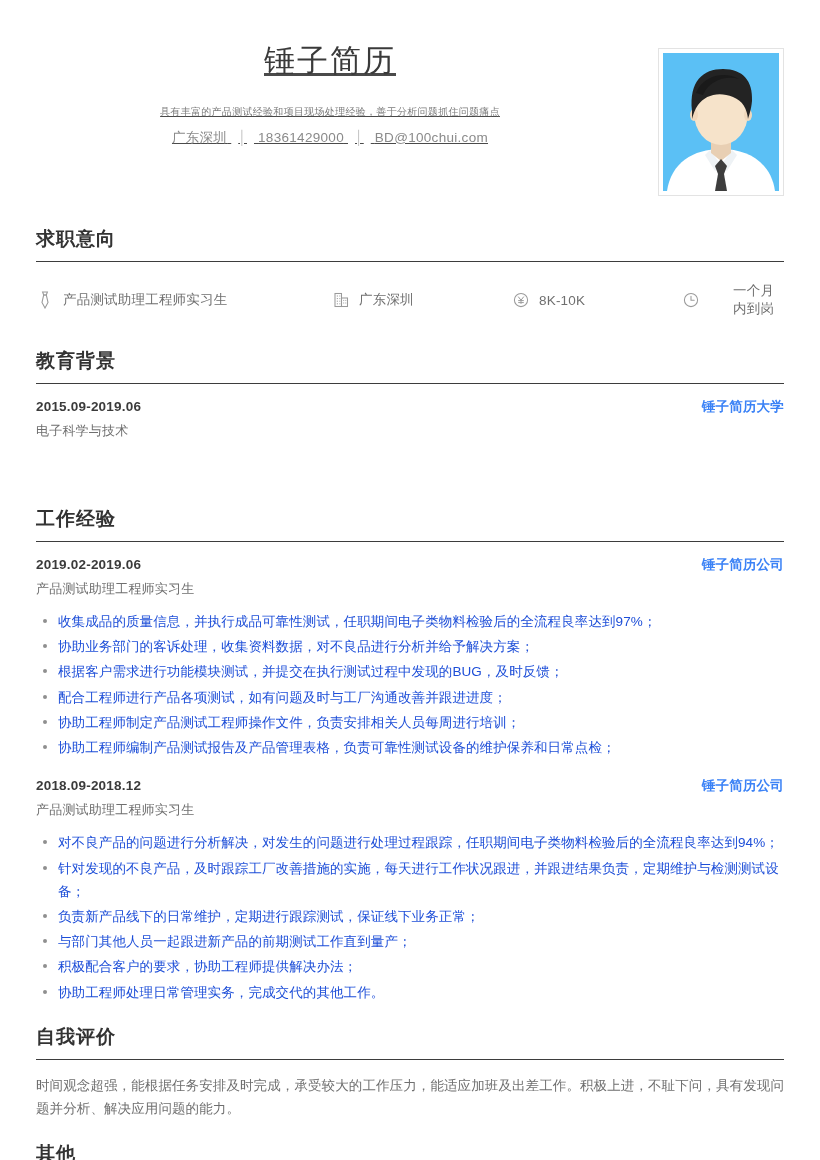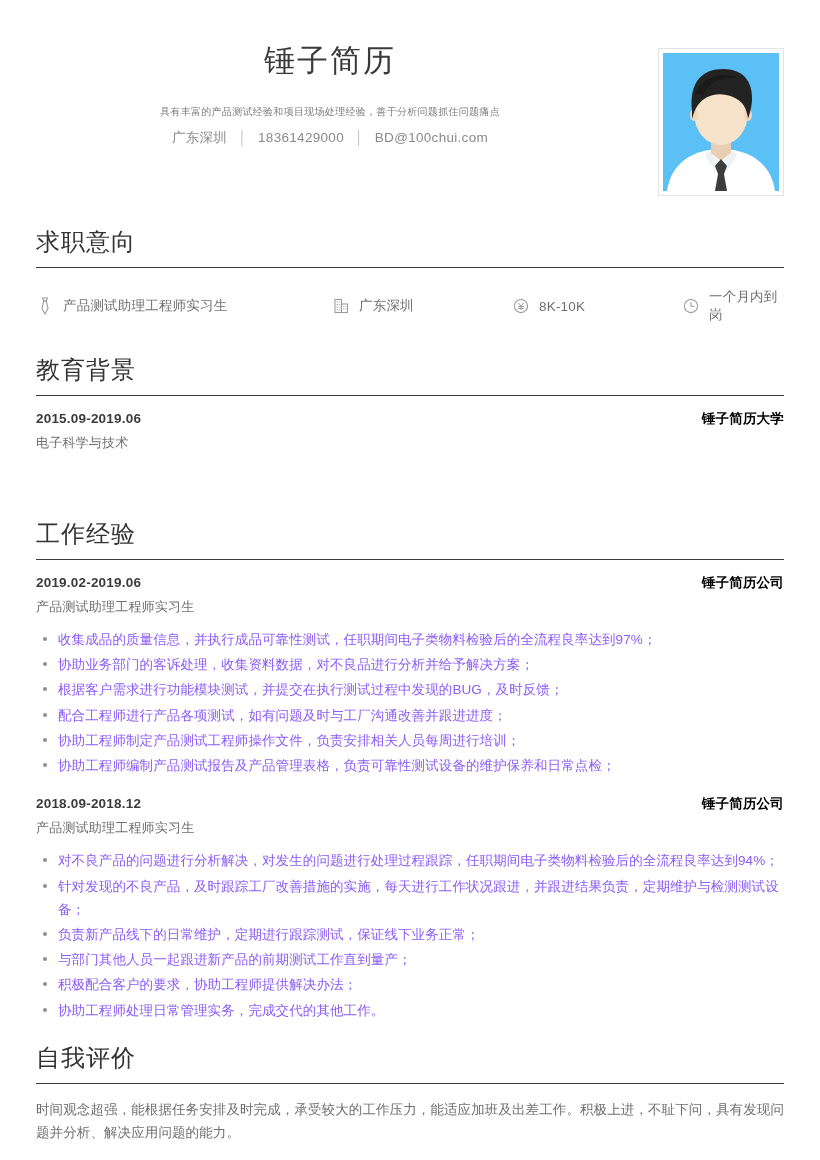--- a/index.html
+++ b/index.html
@@ -26,20 +26,21 @@
   
   .header {
     position: relative;
     padding-top: 42px;
     padding-bottom: 16px;
     min-height: 148px;
   }
   .header-main {
     padding-right: 160px;
     text-align: center;
+    text-decoration: underline;
   }
   .name {
     font-size: 31px;
     line-height: 1.25;
     color: #3a3a3a;
     font-weight: 400;
     letter-spacing: 2px;
     margin: 0 0 22px 0;
   }
   .tagline {
@@ -78,22 +79,22 @@
     width: 100%;
     height: 100%;
     overflow: hidden;
     background: #5bc0f5;
   }
   .avatar svg { display: block; width: 100%; height: 100%; }
 
   
   .section { margin-top: 20px; }
   .section-title {
-    font-size: 24px;
-    font-weight: normal;
+    font-size: 19px;
+    font-weight: bold;
     color: #333333;
     letter-spacing: 1px;
     padding-bottom: 9px;
   }
   .rule {
     height: 1px;
     background: #3d3d3d;
     width: 100%;
     margin-bottom: 14px;
   }
@@ -117,40 +118,40 @@
     justify-content: center;
     width: 18px;
     height: 18px;
     margin-right: 9px;
     flex: 0 0 auto;
   }
   .intent-item .ico svg { display:block; }
   .i0 { width: 296px; }
   .i1 { width: 180px; }
   .i2 { width: 170px; }
-  .i3 { flex: 1; }
+  .i3 { flex: 1; gap: 24px; }
 
   
   .entry { margin-bottom: 2px; }
   .entry-head {
     display: flex;
     justify-content: space-between;
     align-items: baseline;
   }
   .entry-date {
     font-size: 13.5px;
     font-weight: bold;
     color: #3b3b3b;
     letter-spacing: .2px;
     text-align: center;
   }
   .entry-org {
     font-size: 13.5px;
     font-weight: bold;
-    color: #000000;
+    color: #3b82f6;
     letter-spacing: .2px;
     text-align: center;
   }
   .entry-sub {
     font-size: 13px;
     color: #6f6f6f;
     margin-top: 6px;
     letter-spacing: .2px;
   }
 
@@ -158,21 +159,21 @@
   ul.bullets {
     list-style: none;
     margin: 12px 0 0 0;
     padding: 0;
   }
   ul.bullets li {
     position: relative;
     padding-left: 22px;
     font-size: 13.5px;
     line-height: 1.72;
-    color: #8b5cf6;
+    color: #1d4ed8;
     margin-bottom: 2px;
     letter-spacing: .1px;
   }
   ul.bullets li::before {
     content: "";
     position: absolute;
     left: 7px;
     top: 9px;
     width: 4px;
     height: 4px;

